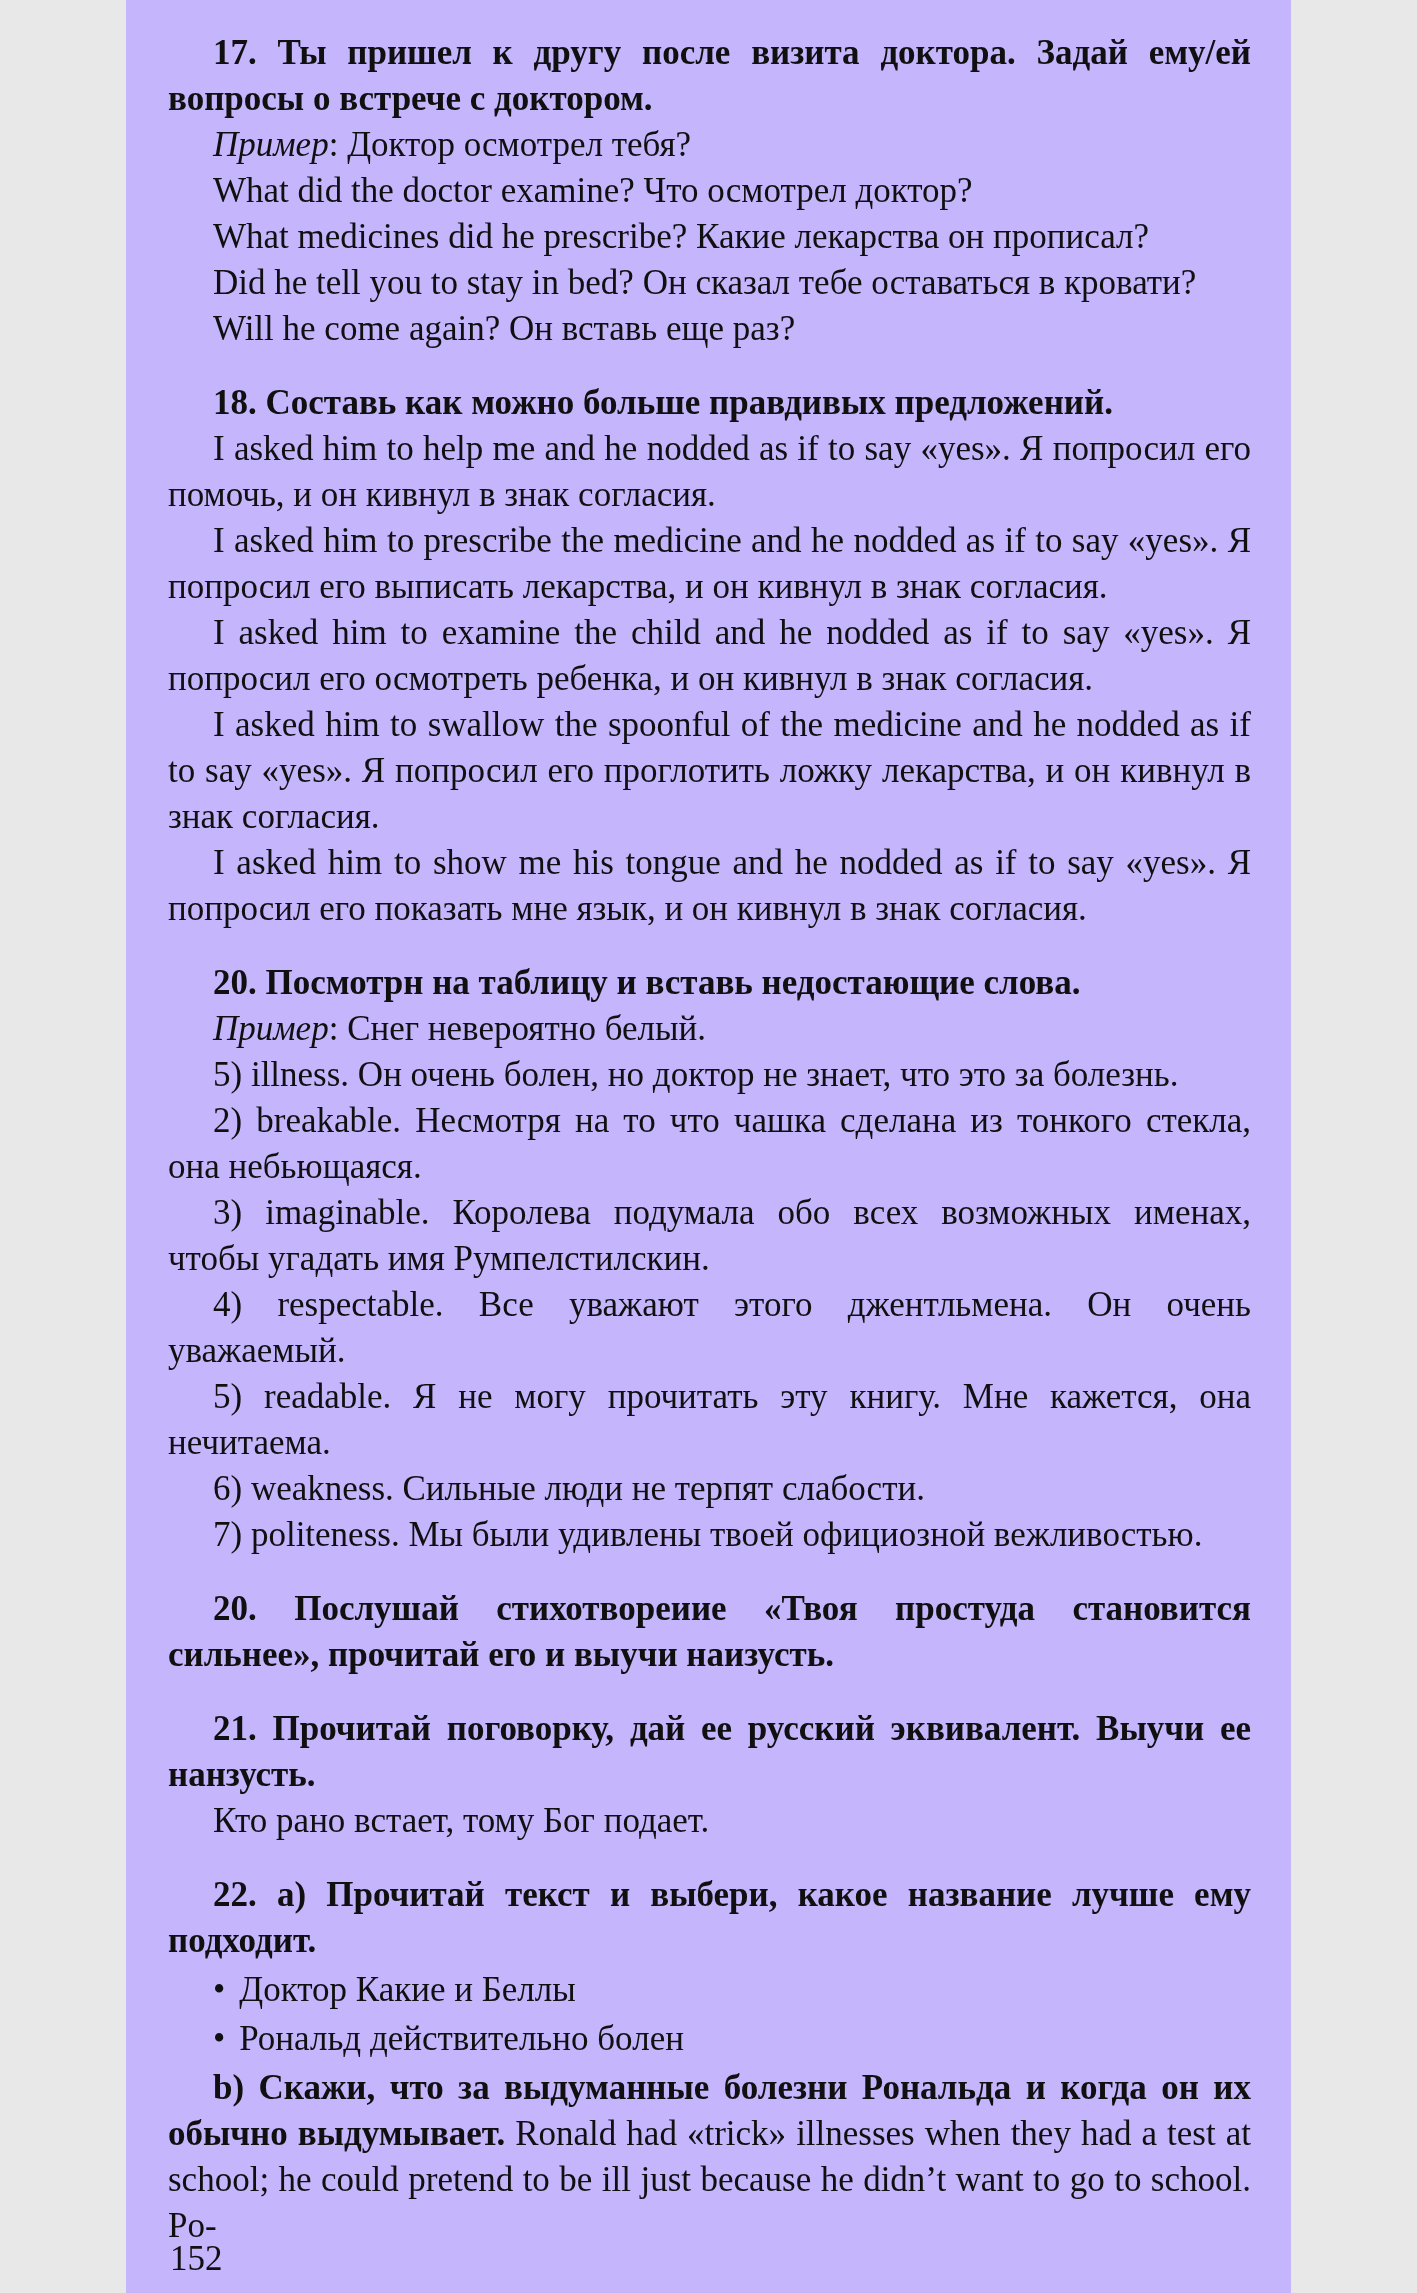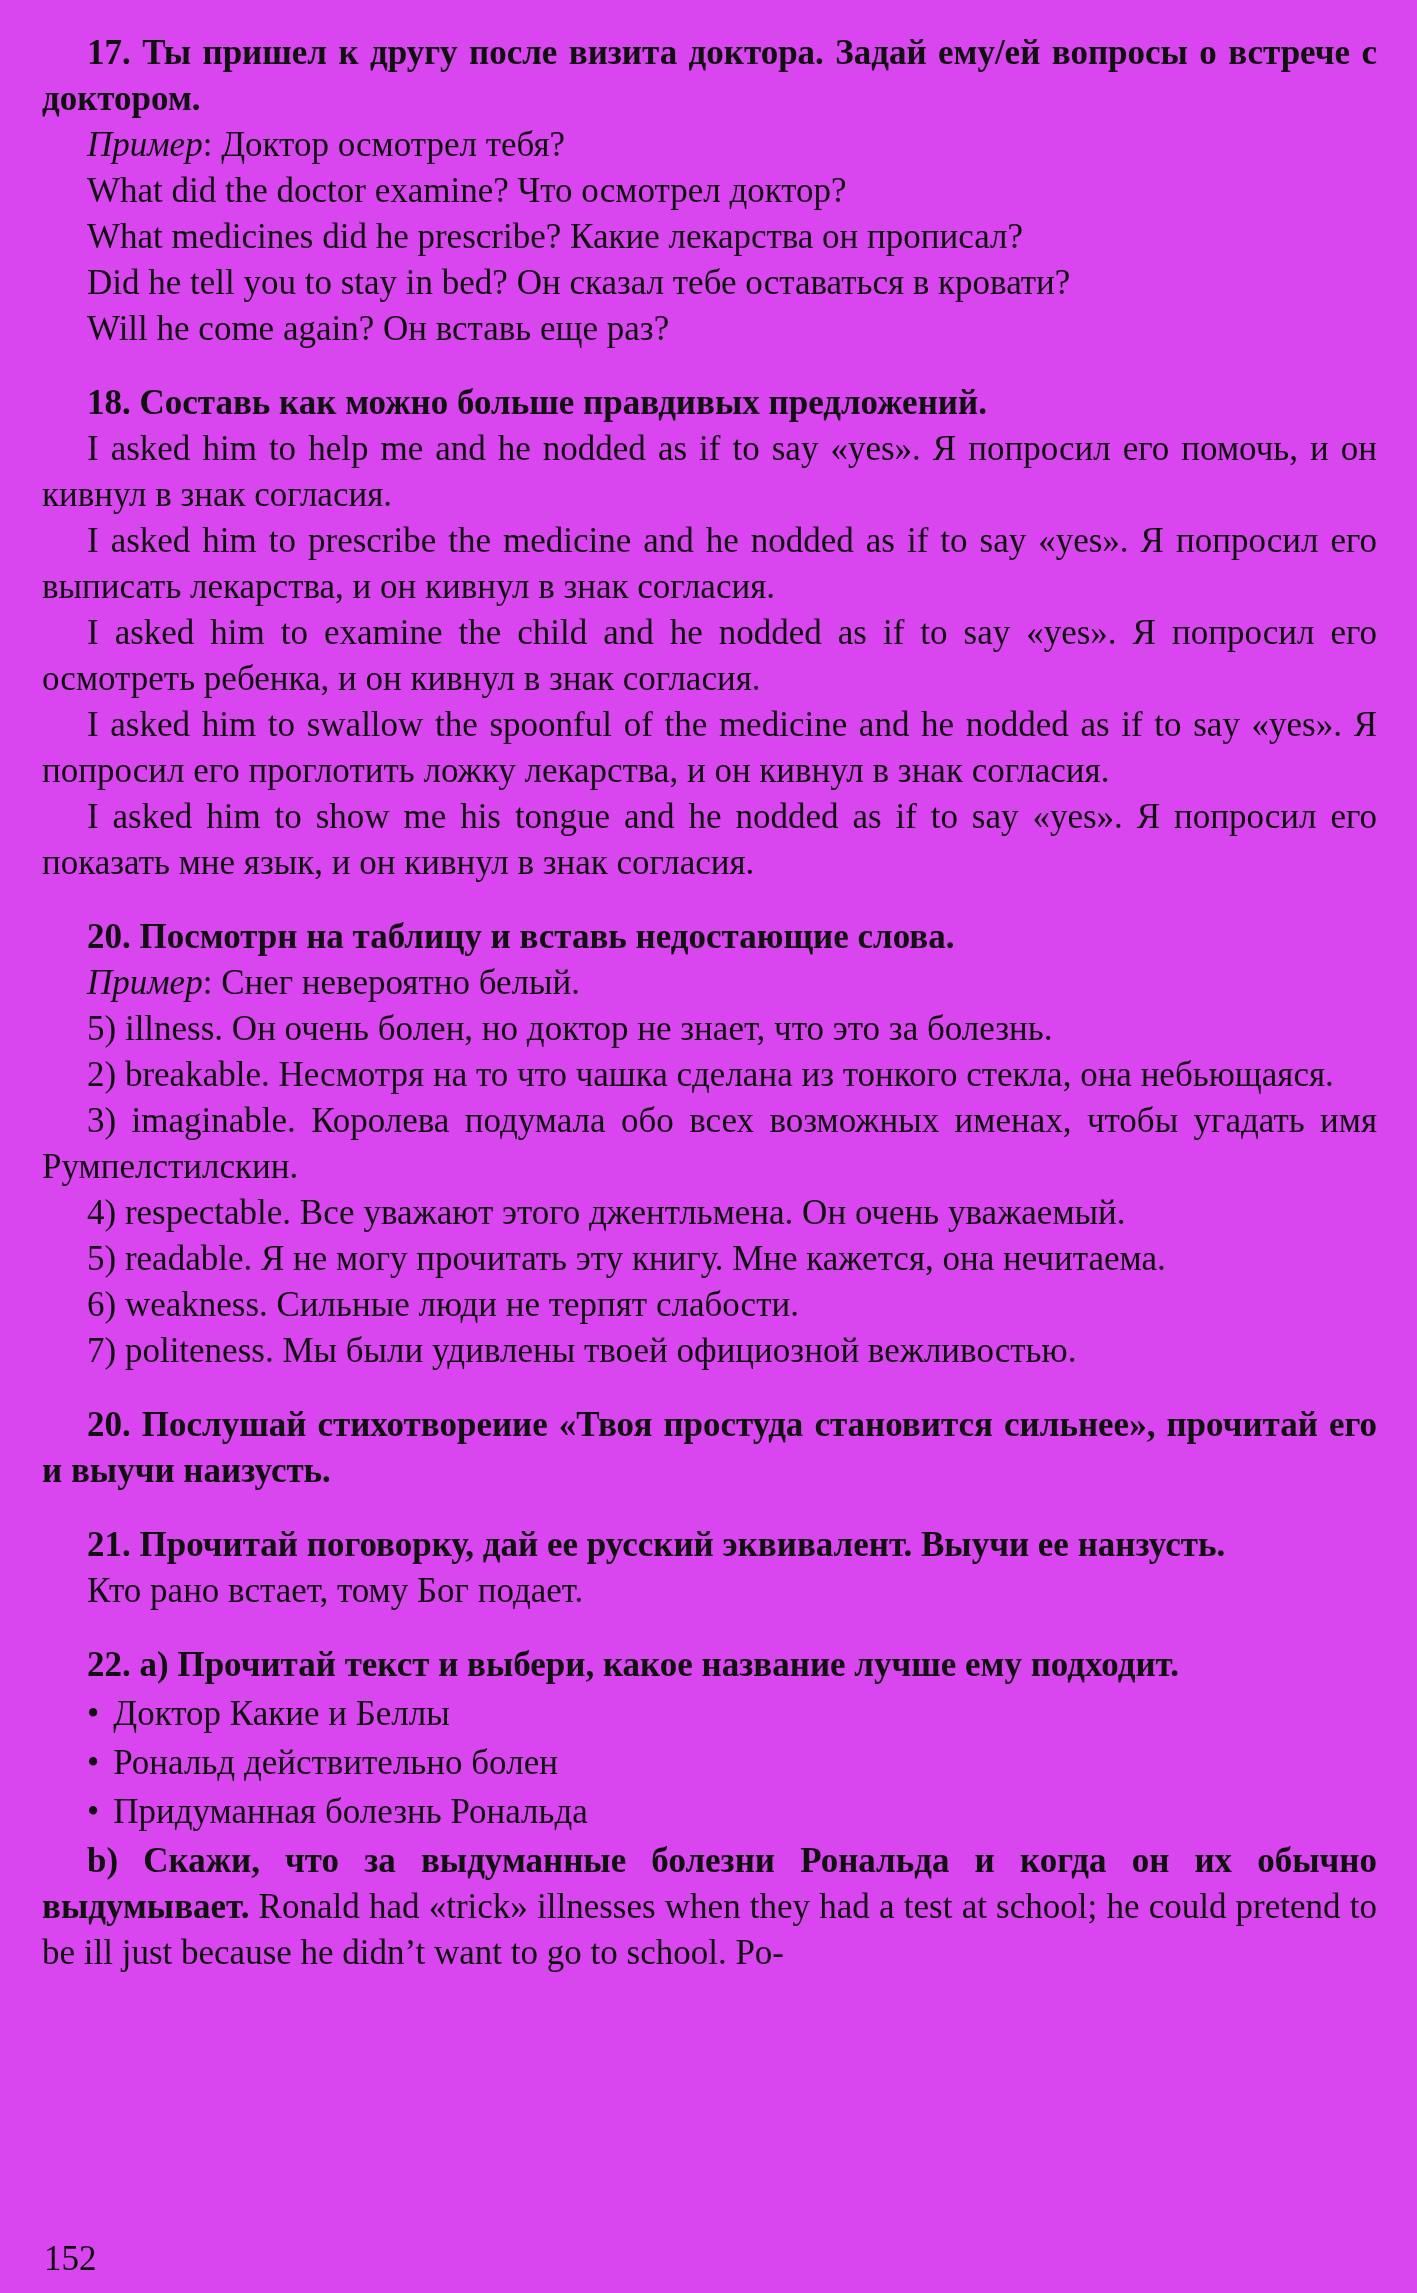--- a/index.html
+++ b/index.html
@@ -3,24 +3,24 @@
 <meta charset="utf-8">
 <style>
   * { box-sizing: border-box; }
   html, body {
     margin: 0;
     padding: 0;
     background: #e8e8e8;
   }
   .page {
     position: relative;
-    width: 1417px;
+    width: 1165px;
     height: 2293px;
     margin: 0 auto;
-    background: #d946ef;
+    background: #c4b5fd;
     color: #101010;
     font-family: "Liberation Serif", "DejaVu Serif", serif;
     font-size: 35px;
     line-height: 46px;
     overflow: hidden;
   }
   .page-content {
     padding: 30px 40px 0 42px;
     text-align: justify;
   }
@@ -83,18 +83,17 @@
         <p class="para kind-heading"><span>20. Послушай стихотвореиие «Твоя простуда становится сильнее», прочитай его и выучи наизусть.</span></p>
       </div>
       <div class="exercise">
         <p class="para kind-heading"><span>21. Прочитай поговорку, дай ее русский эквивалент. Выучи ее нанзусть.</span></p>
         <p class="para kind-para"><span>Кто рано встает, тому Бог подает.</span></p>
       </div>
       <div class="exercise">
         <p class="para kind-heading"><span>22. а) Прочитай текст и выбери, какое название лучше ему подходит.</span></p>
         <p class="para kind-bullet"><span class="bullet-glyph">•</span><span>Доктор Какие и Беллы</span></p>
         <p class="para kind-bullet"><span class="bullet-glyph">•</span><span>Рональд действительно болен</span></p>
-        <p class="para kind-bullet"><span class="bullet-glyph">•</span><span>Придуманная болезнь Рональда</span></p>
         <p class="para kind-para"><span class="run-b">b) Скажи, что за выдуманные болезни Рональда и когда он их обычно выдумывает. </span><span>Ronald had «trick» illnesses when they had a test at school; he could pretend to be ill just because he didn’t want to go to school. Po-</span></p>
       </div>
     </div>
   <span class="page-number">152</span>
 </div>
 
 </body></html>

